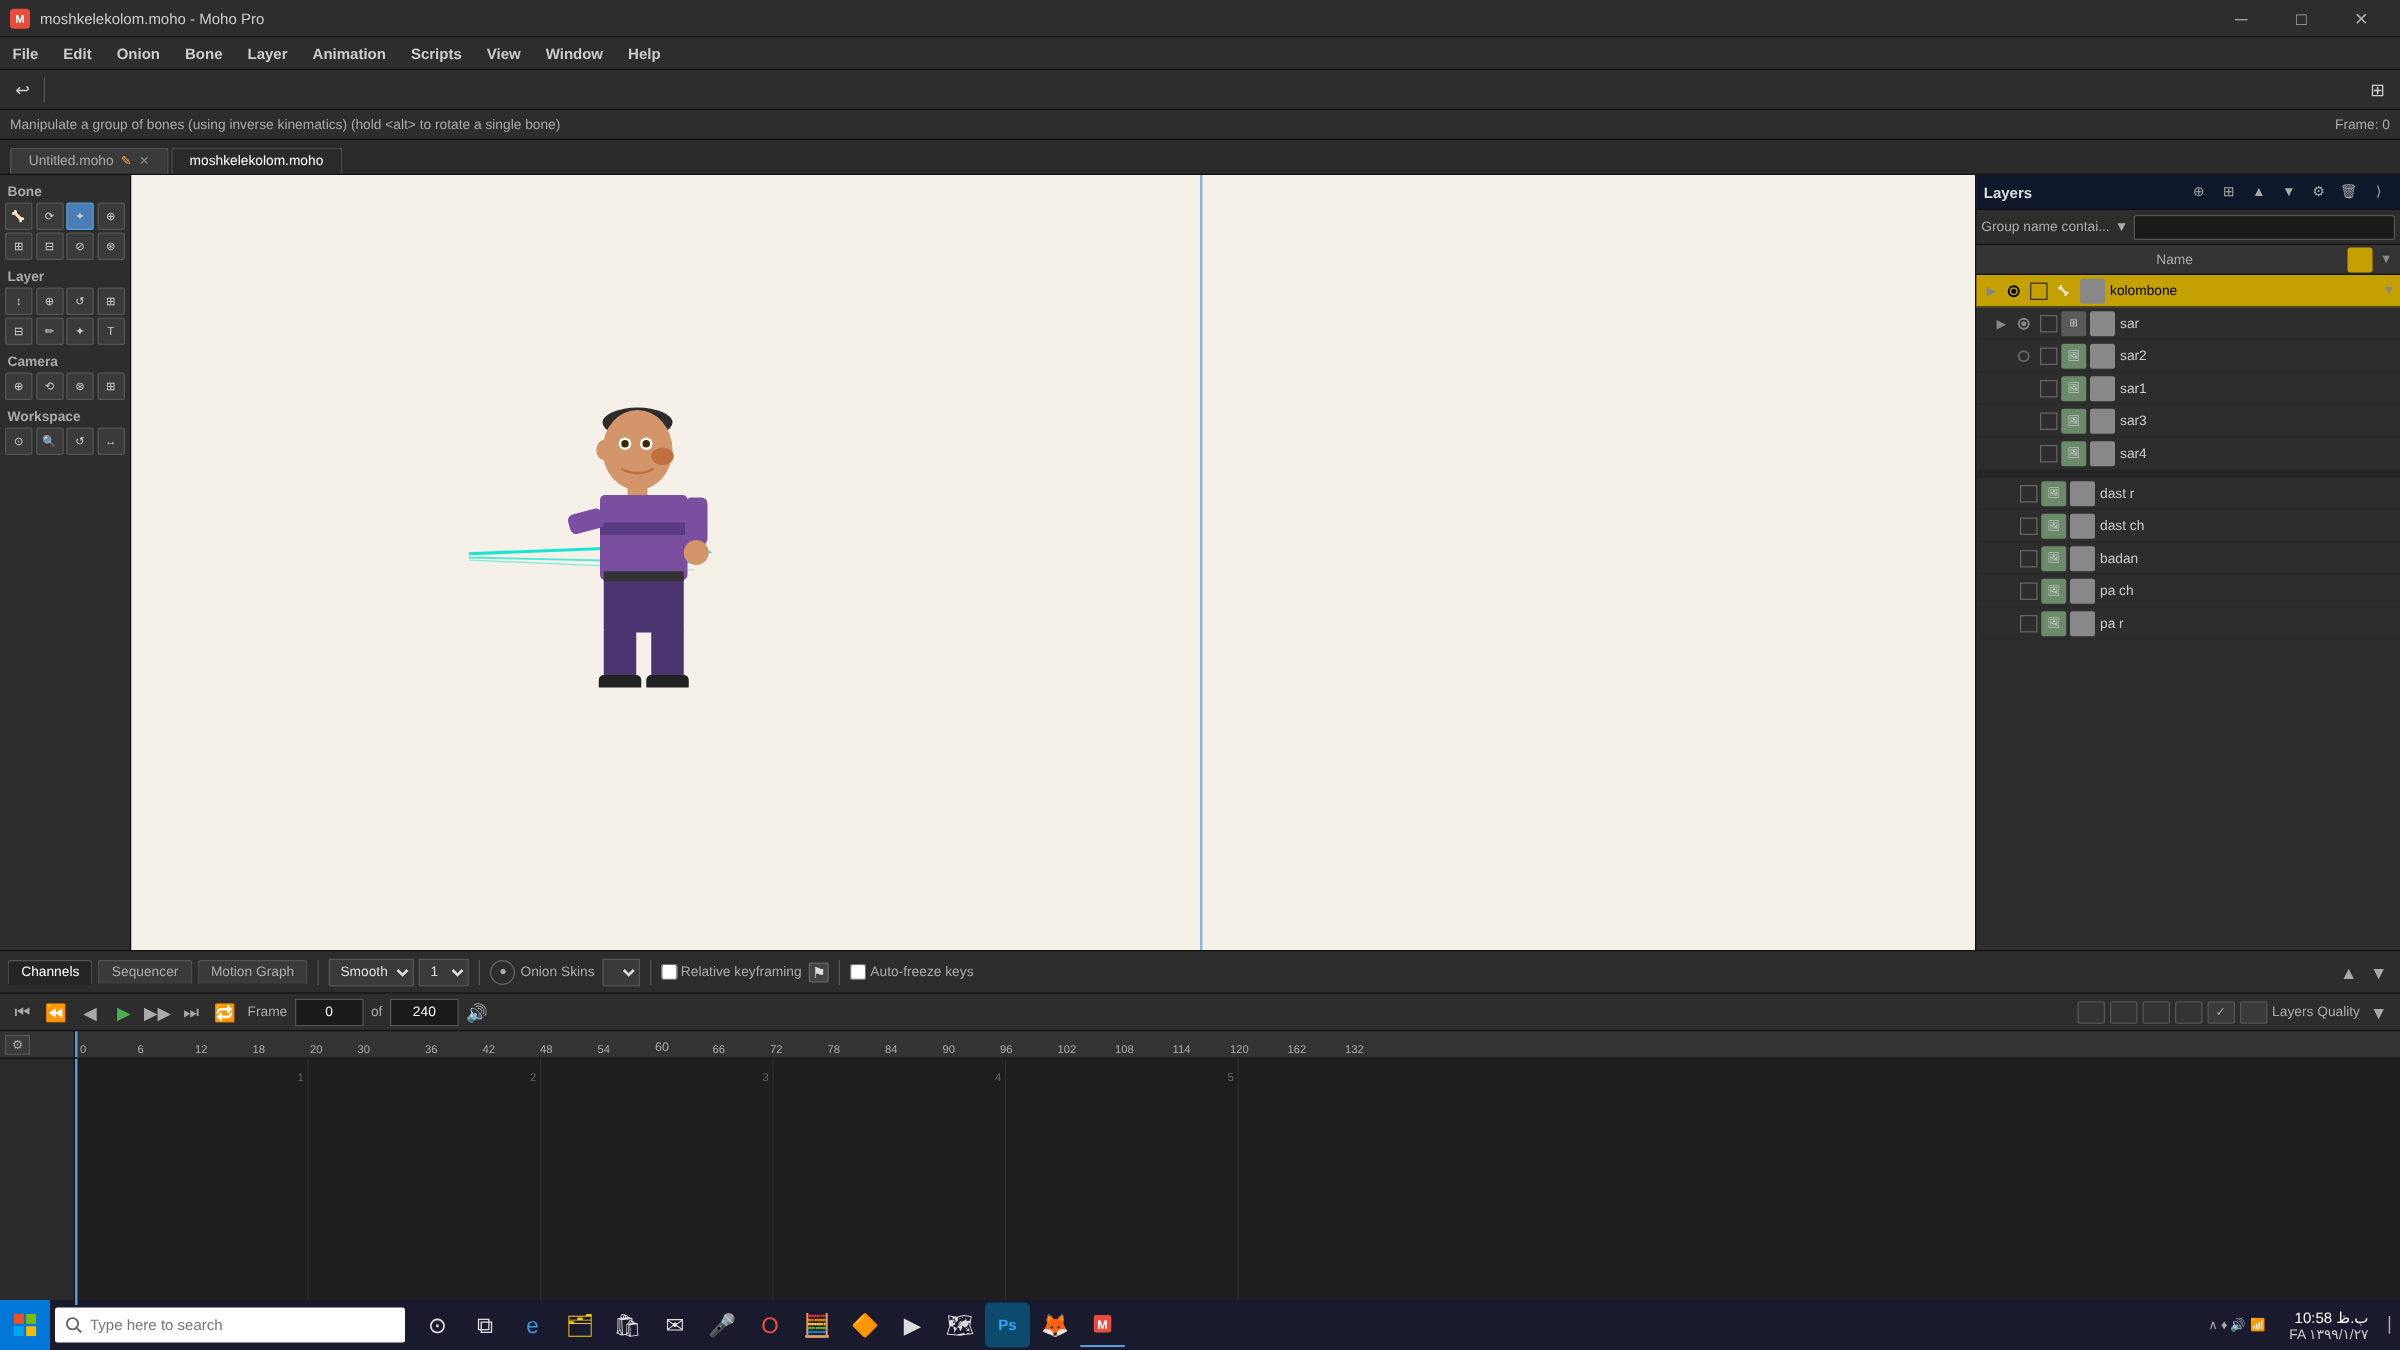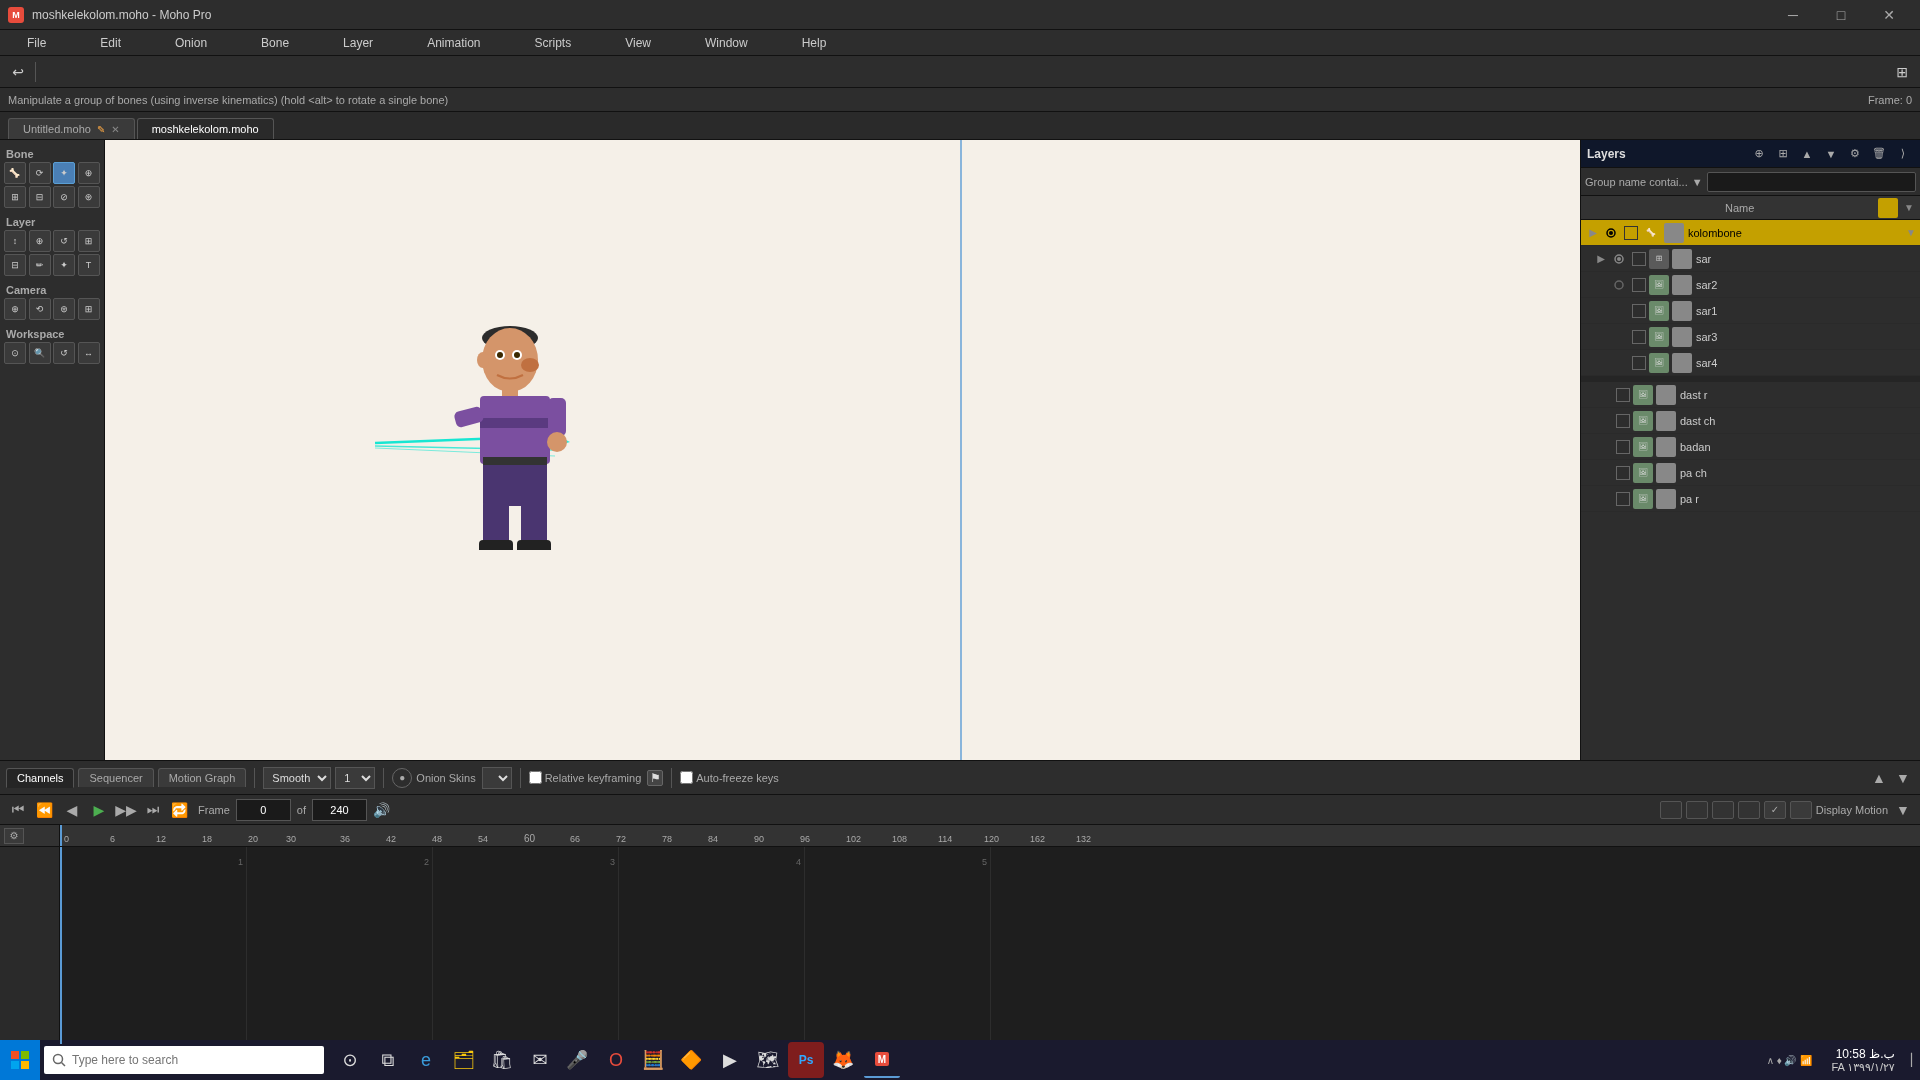--- a/index.html
+++ b/index.html
@@ -7,21 +7,21 @@
 
     
     #titlebar { height: 30px; background: #2d2d2d; display: flex; align-items: center; padding: 0 8px; border-bottom: 1px solid #111; }
     #titlebar .app-icon { width: 16px; height: 16px; background: #e74c3c; border-radius: 3px; margin-right: 8px; font-size: 10px; display: flex; align-items: center; justify-content: center; }
     #titlebar .title { color: #ccc; font-size: 12px; flex: 1; }
     #titlebar .win-controls { display: flex; gap: 2px; }
     #titlebar .win-btn { width: 46px; height: 30px; display: flex; align-items: center; justify-content: center; cursor: pointer; color: #aaa; font-size: 14px; }
 
     
     #menubar { height: 26px; background: #2d2d2d; display: flex; align-items: center; border-bottom: 1px solid #111; }
-    .menu-item { padding: 0 27px; height: 26px; display: flex; align-items: center; cursor: pointer; color: #ccc; font-size: 12px; }
+    .menu-item { padding: 0 10px; height: 26px; display: flex; align-items: center; cursor: pointer; color: #ccc; font-size: 12px; font-weight: bold; }
 
     
     #toolbar { height: 32px; background: #2d2d2d; display: flex; align-items: center; padding: 0 4px; border-bottom: 1px solid #111; }
     .toolbar-btn { width: 28px; height: 26px; display: flex; align-items: center; justify-content: center; cursor: pointer; border: none; background: transparent; color: #ccc; font-size: 14px; border-radius: 2px; }
 
     
     #statusbar { height: 24px; background: #2d2d2d; display: flex; align-items: center; padding: 0 8px; border-bottom: 1px solid #111; font-size: 11px; color: #aaa; }
     #statusbar .frame-indicator { margin-left: auto; }
 
     
@@ -479,21 +479,21 @@
 
     <button class="pb-btn">🔊</button>
 
     <div style="margin-left:auto;display:flex;align-items:center;gap:4px;">
       <div style="width:22px;height:18px;background:#333;border:1px solid #555;border-radius:2px;cursor:pointer;"></div>
       <div style="width:22px;height:18px;background:#333;border:1px solid #555;border-radius:2px;cursor:pointer;"></div>
       <div style="width:22px;height:18px;background:#333;border:1px solid #555;border-radius:2px;cursor:pointer;"></div>
       <div style="width:22px;height:18px;background:#333;border:1px solid #555;border-radius:2px;cursor:pointer;"></div>
       <div style="width:22px;height:18px;background:#3a3a3a;border:1px solid #555;border-radius:2px;display:flex;align-items:center;justify-content:center;cursor:pointer;color:#aaa;font-size:10px;">✓</div>
       <div style="width:22px;height:18px;background:#3a3a3a;border:1px solid #555;border-radius:2px;cursor:pointer;"></div>
-      <span style="font-size:11px;color:#aaa;">Display Motion</span>
+      <span style="font-size:11px;color:#aaa;">Layers Quality</span>
       <div class="tl-btn">▼</div>
     </div>
   </div>
 
   <div style="display:flex;flex:1;overflow:hidden;">
 
     <div style="width:60px;background:#2a2a2a;border-right:1px solid #111;flex-shrink:0;display:flex;flex-direction:column;">
       <div style="height:22px;background:#333;border-bottom:1px solid #111;display:flex;align-items:center;padding:0 4px;">
         <div style="width:20px;height:16px;background:#3a3a3a;border:1px solid #555;cursor:pointer;display:flex;align-items:center;justify-content:center;font-size:10px;color:#aaa;">⚙</div>
       </div>
@@ -588,21 +588,21 @@
     <div class="taskbar-app" style="color:#3a9ad9;">e</div>
     <div class="taskbar-app" style="color:#f9c80e;">🗂</div>
     <div class="taskbar-app">🛍</div>
     <div class="taskbar-app">✉</div>
     <div class="taskbar-app">🎤</div>
     <div class="taskbar-app" style="color:#e74c3c;">O</div>
     <div class="taskbar-app">🧮</div>
     <div class="taskbar-app" style="color:#ff6b35;">🔶</div>
     <div class="taskbar-app">▶</div>
     <div class="taskbar-app">🗺</div>
-    <div class="taskbar-app" style="color:#31a8ff;background:#7f1d1d;border-radius:4px;font-size:12px;font-weight:bold;">Ps</div>
+    <div class="taskbar-app" style="color:#31a8ff;background:#0c4a6e;border-radius:4px;font-size:12px;font-weight:bold;">Ps</div>
     <div class="taskbar-app">🦊</div>
     <div class="taskbar-app" style="border-bottom:2px solid #5b9bd5;">
       <svg width="18" height="18" viewBox="0 0 18 18">
           <rect x="2" y="2" width="14" height="14" rx="2" fill="#e74c3c"></rect>
           <text x="9" y="13" text-anchor="middle" fill="white" font-size="10" font-weight="bold">M</text>
         </svg>
     </div>
   </div>
   <div class="taskbar-right">
     <div style="font-size:10px;color:#aaa;">∧ ♦ 🔊 📶</div>

